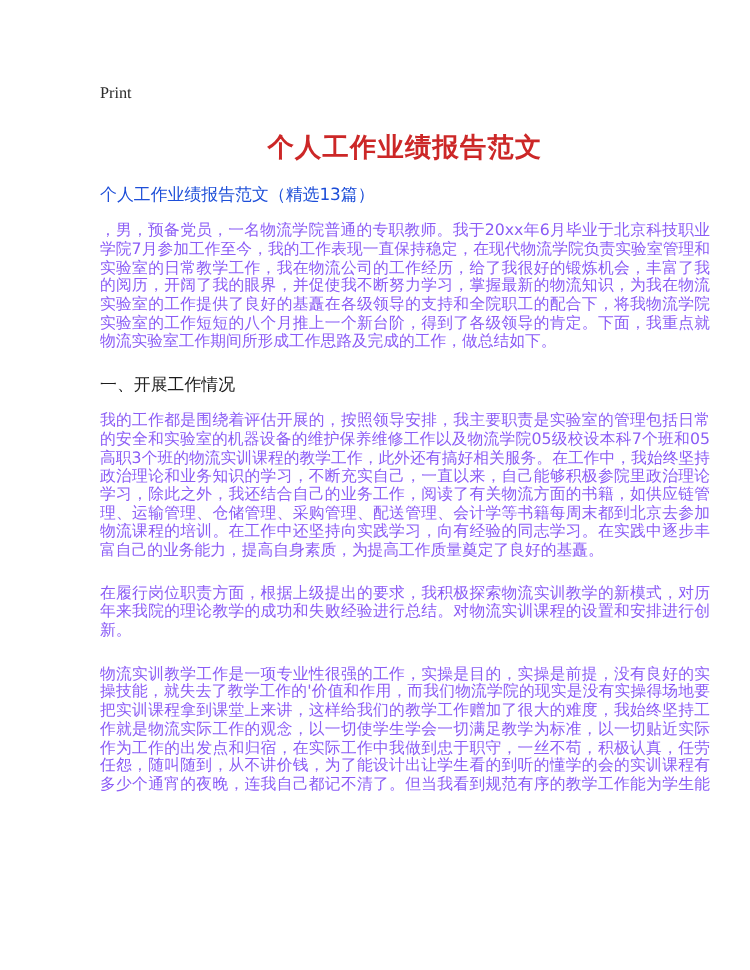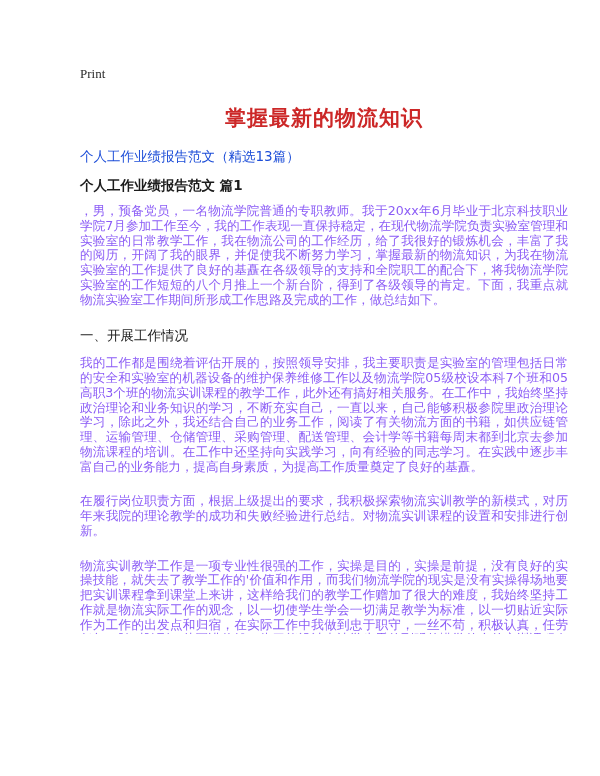--- a/index.html
+++ b/index.html
@@ -31,25 +31,24 @@
   }
   .body-para.after-gap{margin-bottom:20px;}
 </style>
 </head>
 <body>
 
 <div class="page">
 
   <span class="print-link">Print</span>
 
-  <h1 class="doc-title">掌握最新的物流知识</h1>
+  <h1 class="doc-title">个人工作业绩报告范文</h1>
 
   <p class="doc-subtitle">个人工作业绩报告范文（精选13篇）</p>
 
-  <h2 class="part-heading">个人工作业绩报告范文 篇1</h2>
 
   <p class="body-para after-gap">，男，预备党员，一名物流学院普通的专职教师。我于20xx年6月毕业于北京科技职业学院7月参加工作至今，我的工作表现一直保持稳定，在现代物流学院负责实验室管理和实验室的日常教学工作，我在物流公司的工作经历，给了我很好的锻炼机会，丰富了我的阅历，开阔了我的眼界，并促使我不断努力学习，掌握最新的物流知识，为我在物流实验室的工作提供了良好的基矗在各级领导的支持和全院职工的配合下，将我物流学院实验室的工作短短的八个月推上一个新台阶，得到了各级领导的肯定。下面，我重点就物流实验室工作期间所形成工作思路及完成的工作，做总结如下。</p>
 
   <h3 class="section-heading">一、开展工作情况</h3>
 
   <p class="body-para after-gap">我的工作都是围绕着评估开展的，按照领导安排，我主要职责是实验室的管理包括日常的安全和实验室的机器设备的维护保养维修工作以及物流学院05级校设本科7个班和05高职3个班的物流实训课程的教学工作，此外还有搞好相关服务。在工作中，我始终坚持政治理论和业务知识的学习，不断充实自己，一直以来，自己能够积极参院里政治理论学习，除此之外，我还结合自己的业务工作，阅读了有关物流方面的书籍，如供应链管理、运输管理、仓储管理、采购管理、配送管理、会计学等书籍每周末都到北京去参加物流课程的培训。在工作中还坚持向实践学习，向有经验的同志学习。在实践中逐步丰富自己的业务能力，提高自身素质，为提高工作质量奠定了良好的基矗。</p>
 
   <p class="body-para after-gap">在履行岗位职责方面，根据上级提出的要求，我积极探索物流实训教学的新模式，对历年来我院的理论教学的成功和失败经验进行总结。对物流实训课程的设置和安排进行创新。</p>
 
   <p class="body-para after-gap">物流实训教学工作是一项专业性很强的工作，实操是目的，实操是前提，没有良好的实操技能，就失去了教学工作的'价值和作用，而我们物流学院的现实是没有实操得场地要把实训课程拿到课堂上来讲，这样给我们的教学工作赠加了很大的难度，我始终坚持工作就是物流实际工作的观念，以一切使学生学会一切满足教学为标准，以一切贴近实际作为工作的出发点和归宿，在实际工作中我做到忠于职守，一丝不苟，积极认真，任劳任怨，随叫随到，从不讲价钱，为了能设计出让学生看的到听的懂学的会的实训课程有多少个通宵的夜晚，连我自己都记不清了。但当我看到规范有序的教学工作能为学生能带去物流实用的实训课程训练时，心里感到无比的欣慰。</p>

